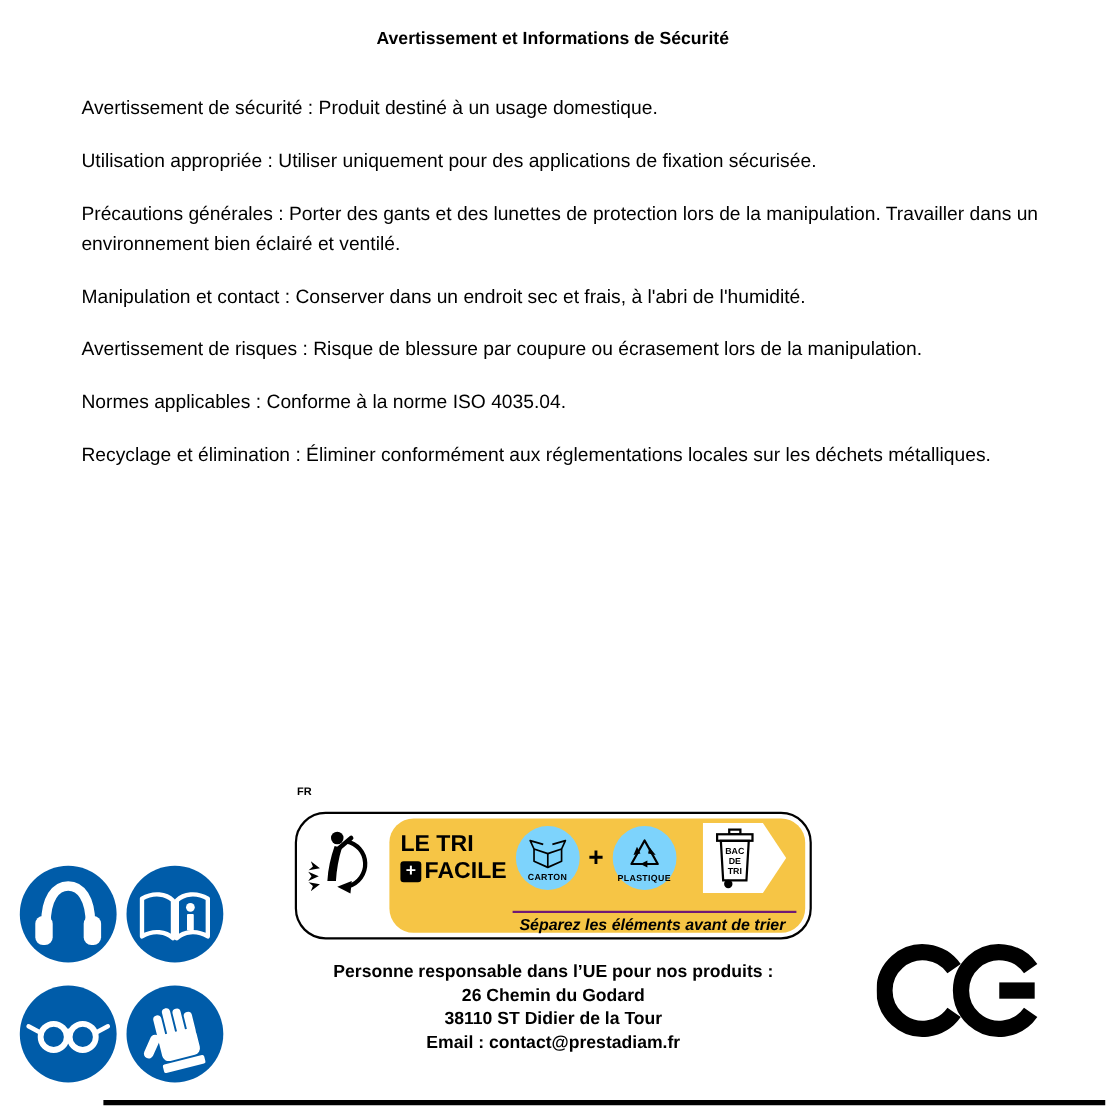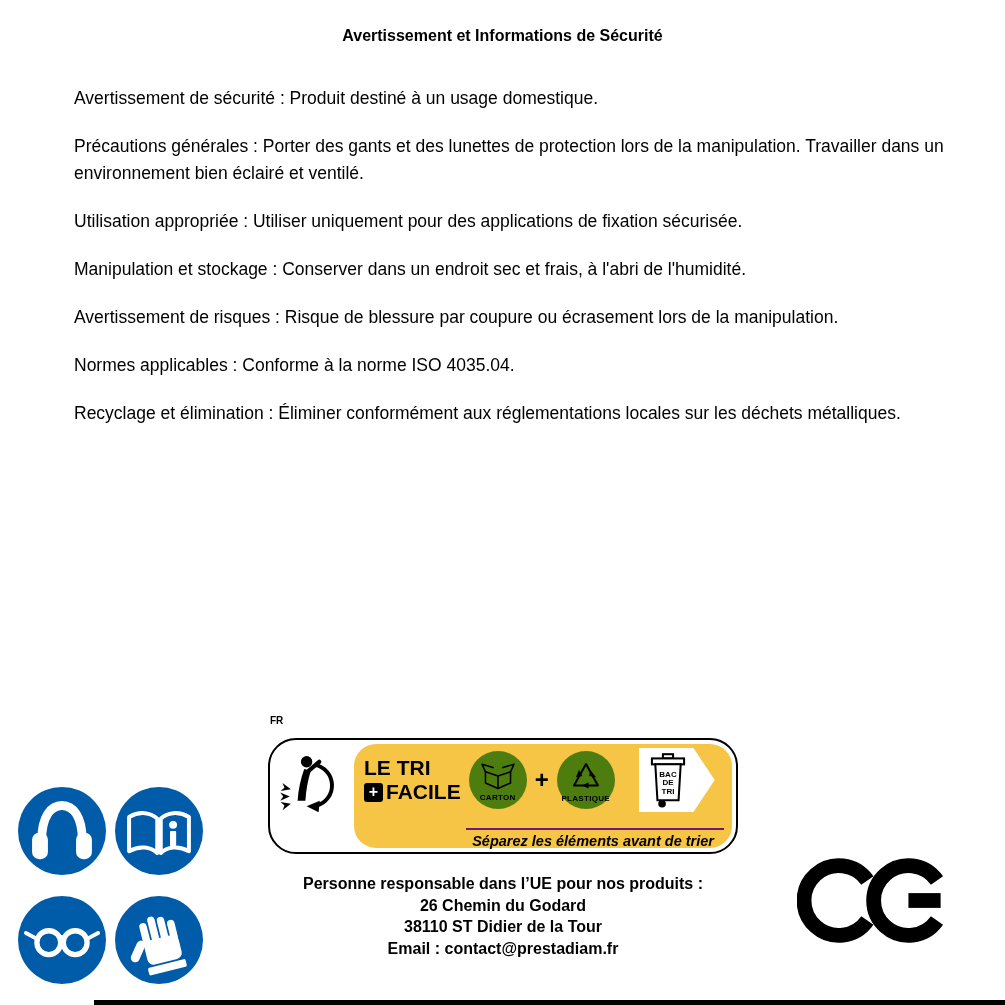--- a/index.html
+++ b/index.html
@@ -46,21 +46,21 @@
   }
   .icons-row { flex:1; display:flex; align-items:center; gap:8px; padding:4px 6px 16px 10px; }
   .letri { font-weight:bold; font-size:21px; line-height:24px; white-space:nowrap; }
   .letri-line2 { display:flex; align-items:center; gap:3px; }
   .plus-badge {
     width:19px; height:19px; background:#000; color:#fff; border-radius:3px;
     display:flex; align-items:center; justify-content:center;
     font-size:16px; font-weight:bold; line-height:1;
   }
   .mat-circle {
-    width:58px; height:58px; background:#4d7c0f; border-radius:50%;
+    width:58px; height:58px; background:#7dd3fc; border-radius:50%;
     display:flex; flex-direction:column; align-items:center; justify-content:center;
     flex:none; padding-top:2px;
   }
   .mat-circle svg { display:block; }
   .mat-label { font-size:8px; font-weight:bold; letter-spacing:.3px; margin-top:1px; }
   .mat-plus { font-size:24px; font-weight:bold; line-height:1; }
   .bac {
     width:76px; height:64px; background:#fff; flex:none; margin-left:16px;
     clip-path:polygon(0 0, 72% 0, 100% 50%, 72% 100%, 0 100%);
     display:flex; align-items:center; padding-left:7px;
@@ -86,23 +86,23 @@
 </style>
 </head>
 <body>
 
 <div class="page">
 
   <div class="page-title">Avertissement et Informations de Sécurité</div>
 
   <div class="paragraphs">
     <p>Avertissement de sécurité : Produit destiné à un usage domestique.</p>
+    <p>Utilisation appropriée : Utiliser uniquement pour des applications de fixation sécurisée.</p>
     <p>Précautions générales : Porter des gants et des lunettes de protection lors de la manipulation. Travailler dans un environnement bien éclairé et ventilé.</p>
-    <p>Utilisation appropriée : Utiliser uniquement pour des applications de fixation sécurisée.</p>
-    <p>Manipulation et stockage : Conserver dans un endroit sec et frais, à l'abri de l'humidité.</p>
+    <p>Manipulation et contact : Conserver dans un endroit sec et frais, à l'abri de l'humidité.</p>
     <p>Avertissement de risques : Risque de blessure par coupure ou écrasement lors de la manipulation.</p>
     <p>Normes applicables : Conforme à la norme ISO 4035.04.</p>
     <p>Recyclage et élimination : Éliminer conformément aux réglementations locales sur les déchets métalliques.</p>
   </div>
 
   <div class="pictos">
     <div class="picto">
       <svg viewBox="0 0 100 100">
         <path d="M27 60 C27 34 37 21 50 21 C63 21 73 34 73 60" fill="none" stroke="#fff" stroke-width="10" stroke-linecap="round"></path>
         <rect x="16" y="52" width="18" height="30" rx="8" fill="#fff"></rect>

